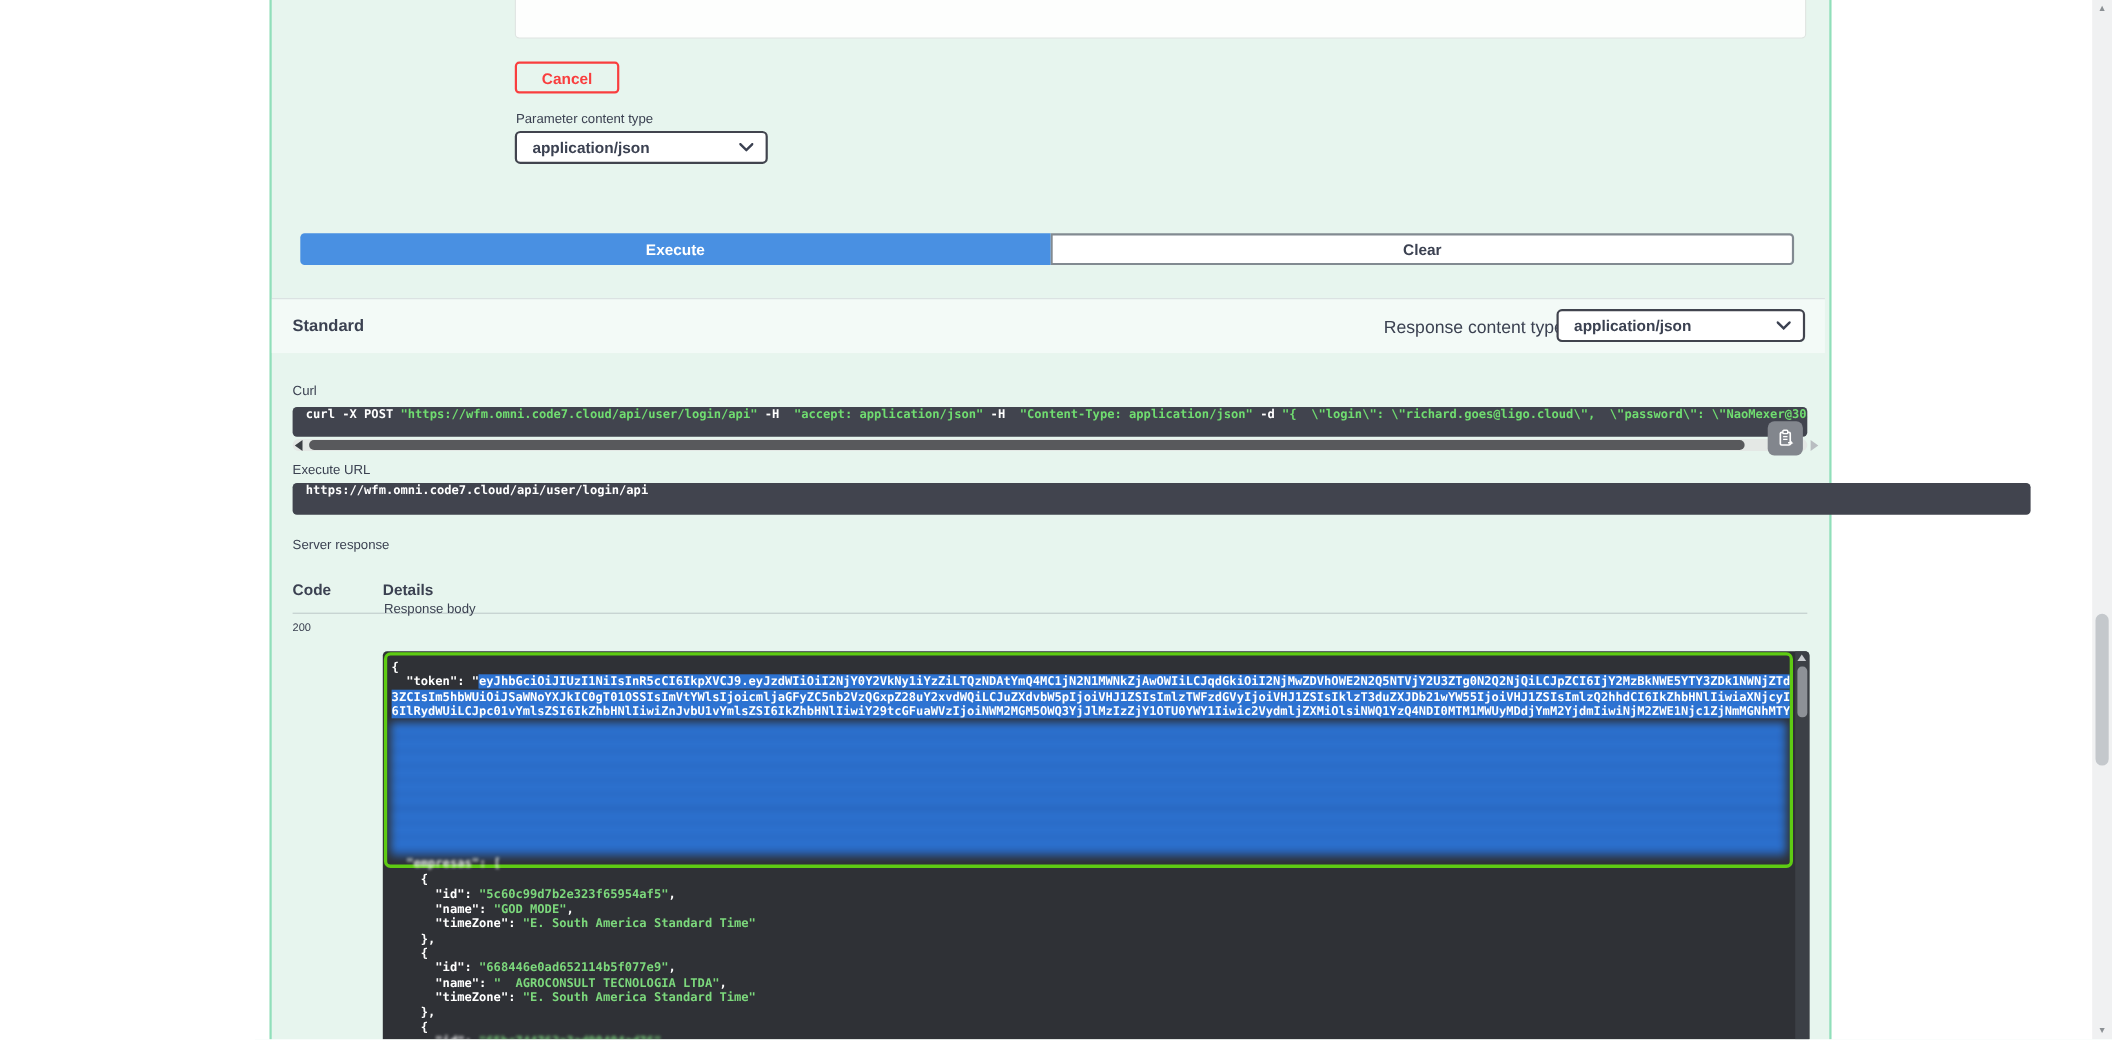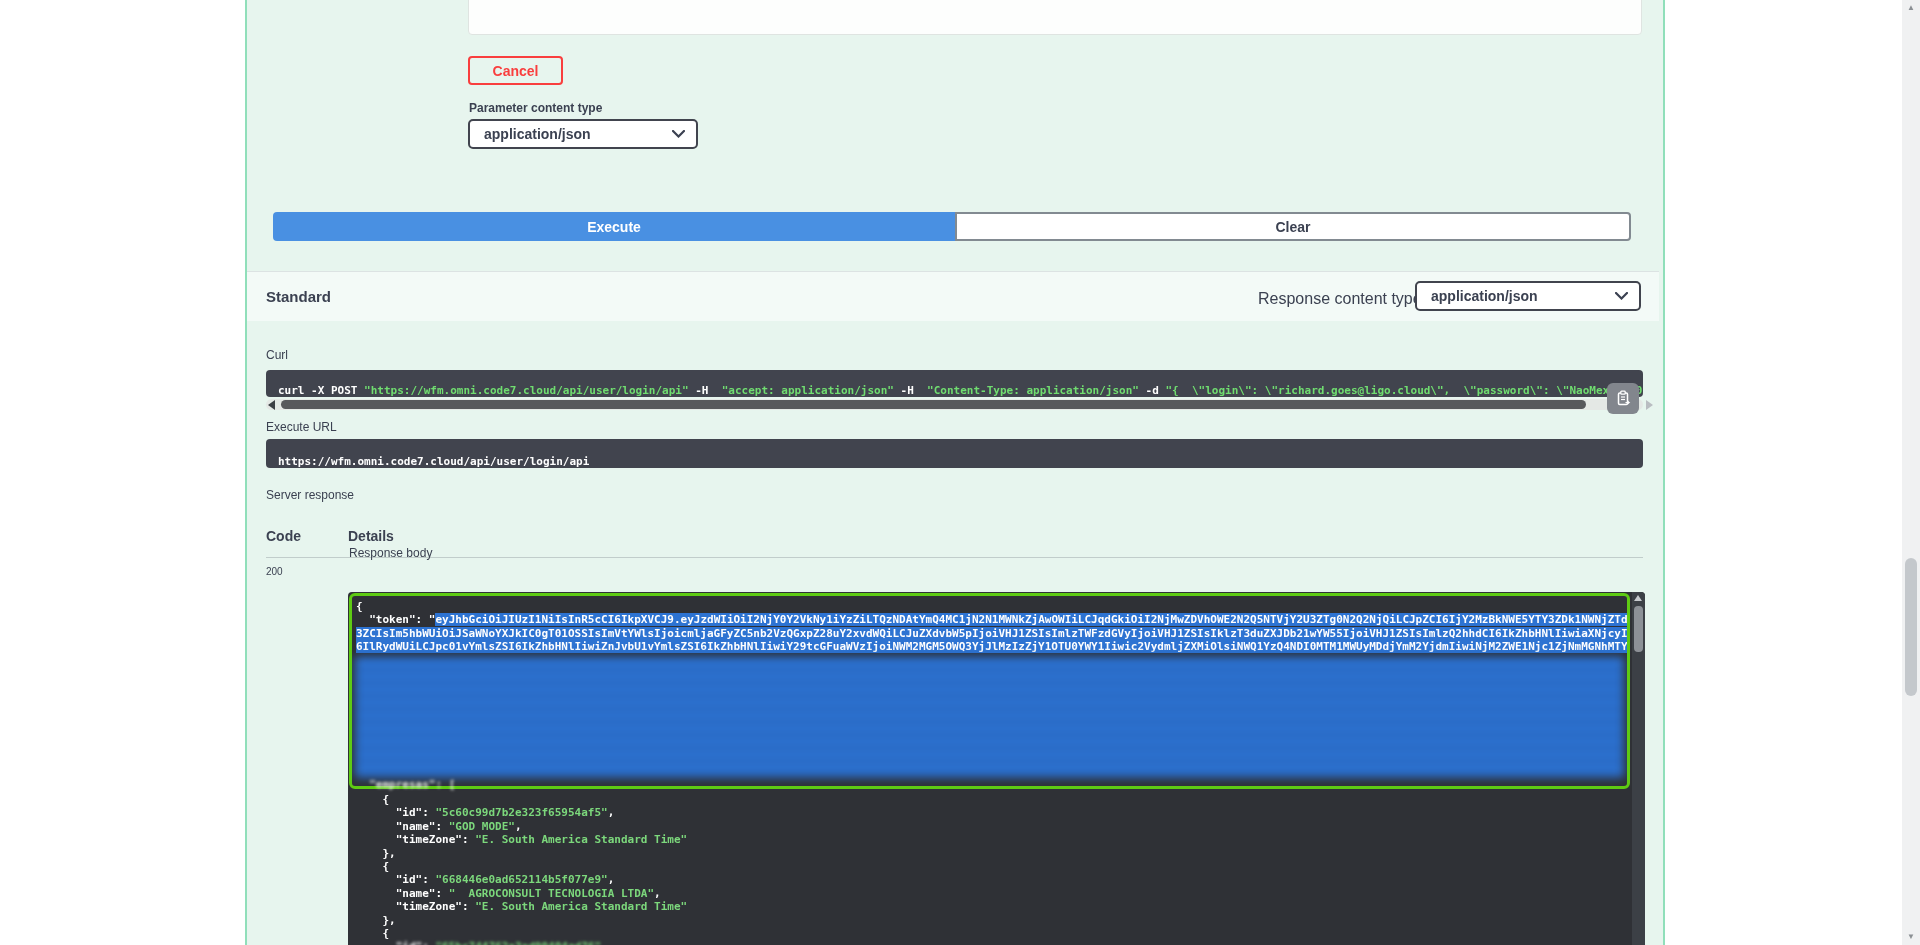--- a/index.html
+++ b/index.html
@@ -11,38 +11,38 @@
            border-left:2px solid rgba(73,204,144,.55);border-right:2px solid rgba(73,204,144,.55);}
   
   .body-editor{left:468px;top:-6px;width:1172px;height:39px;background:#fdfefd;
                border:1px solid #dfe4e1;border-radius:4px;}
   
   .btn{display:flex;align-items:center;justify-content:center;font-weight:700;font-size:14px;cursor:pointer;box-sizing:border-box;}
   .btn-cancel{left:468px;top:56px;width:95px;height:29px;border:2px solid #f93e3e;color:#f93e3e;border-radius:4px;background:transparent;}
   .btn-execute{left:273px;top:212px;width:682px;height:29px;background:#4990e2;color:#fff;border-radius:4px 0 0 4px;}
   .btn-clear{left:955px;top:212px;width:676px;height:29px;background:#fff;color:#3b4151;border:2px solid #828a91;border-radius:0 4px 4px 0;}
   
-  .lbl{font-size:12px;font-weight:700;color:#3b4151;}
+  .lbl{font-size:12px;font-weight:400;color:#3b4151;}
   
   .sel{background:#fff;border:2px solid #41444e;border-radius:5px;display:flex;align-items:center;
        font-size:14px;font-weight:700;color:#3b4151;padding-left:14px;box-sizing:border-box;}
   .sel-param{left:468px;top:119px;width:230px;height:30px;}
   .sel-resp{left:1415px;top:281px;width:226px;height:30px;}
   .chev{position:absolute;right:11px;top:50%;transform:translateY(-50%);}
   
   .resp-header-bar{left:247px;top:271px;width:1412px;height:49px;background:rgba(255,255,255,.5);
                    border-top:1px solid rgba(59,65,81,.12);}
   .responses-title{left:266px;top:288px;font-size:15px;font-weight:600;color:#3b4151;}
   .resp-ct-label{left:1258px;top:290px;font-size:16px;font-weight:500;}
   
   .codeblock{background:#41444e;border-radius:4px;color:#fff;
              font-family:"DejaVu Sans Mono",monospace;font-size:11px;font-weight:700;
-             white-space:pre;overflow:hidden;display:flex;align-items:flex-end;padding-left:12px;box-sizing:border-box;}
+             white-space:pre;overflow:hidden;display:flex;align-items:flex-start;padding-left:12px;box-sizing:border-box;}
   .curl-block{left:266px;top:370px;width:1377px;height:27px;}
-  .url-block{left:266px;top:439px;width:1377px;height:29px;}
+  .url-block{left:266px;top:439px;width:1580px;height:29px;}
   .str{color:#70dd70;}
   .cmd{color:#ffffff;}
   
   .hscroll-track{left:266px;top:399px;width:1377px;height:11px;background:#e4e8e5;border-radius:6px;}
   .hscroll-thumb{left:281px;top:400px;width:1305px;height:9px;background:#58595c;border-radius:5px;}
   .arr-left{left:268px;top:400px;width:0;height:0;border-top:5px solid transparent;border-bottom:5px solid transparent;border-right:7px solid #3c3f44;}
   .arr-right{left:1646px;top:400px;width:0;height:0;border-top:5px solid transparent;border-bottom:5px solid transparent;border-left:7px solid #b9bdc1;}
   .copy-btn{left:1607px;top:383px;width:32px;height:31px;background:#82868d;border-radius:6px;
             display:flex;align-items:center;justify-content:center;cursor:pointer;}
   

